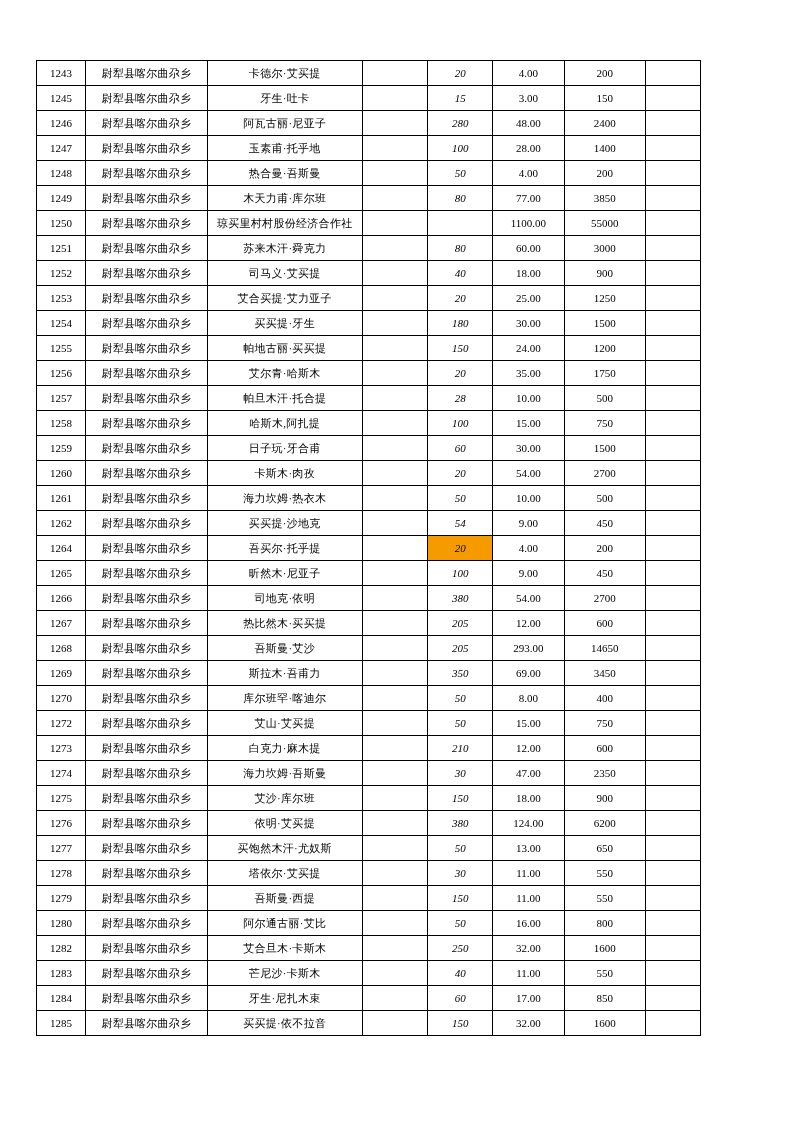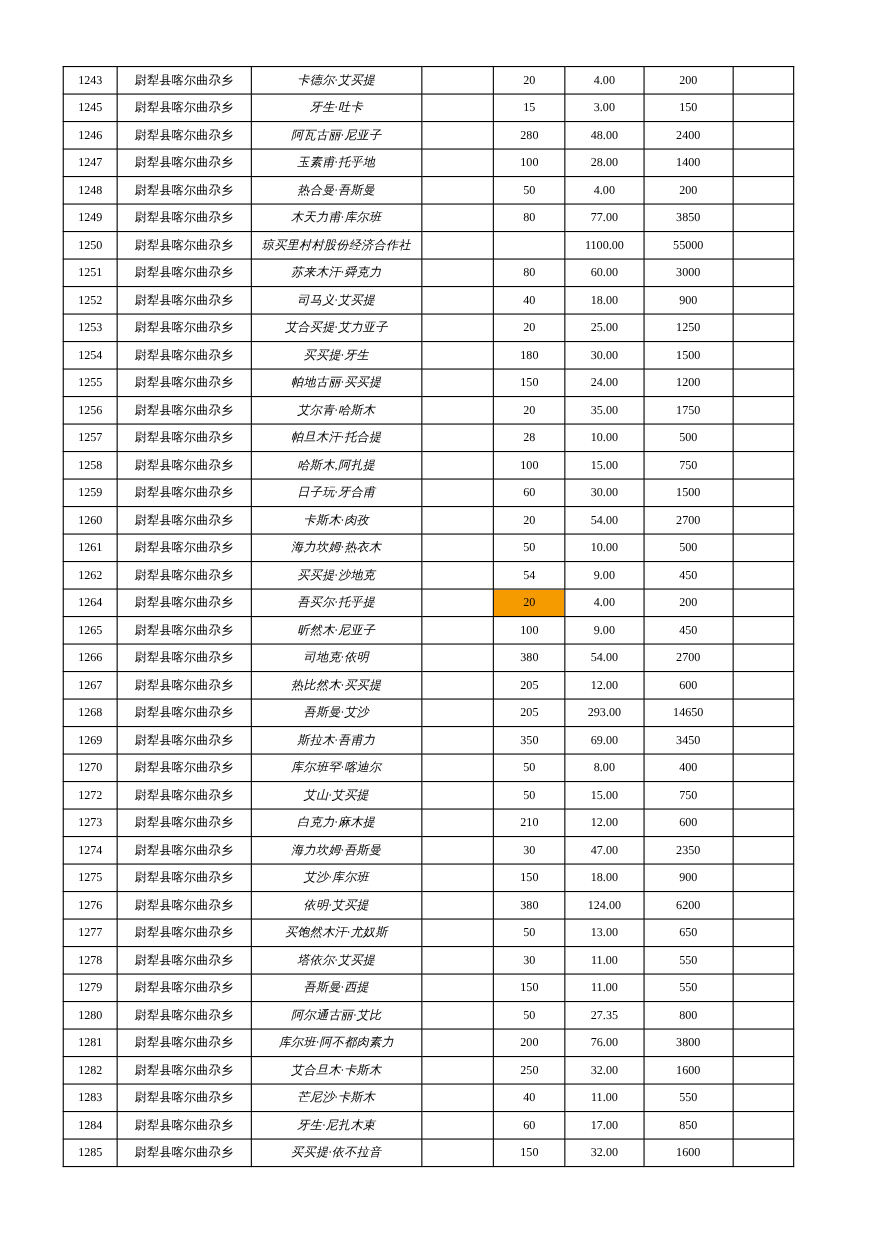--- a/index.html
+++ b/index.html
@@ -11,44 +11,44 @@
     width: 793px;
     height: 1122px;
     font-family: "Liberation Serif", "DejaVu Serif", serif;
     color: #000000;
   }
   .page {
     position: relative;
     width: 684px;
     height: 1122px;
     box-sizing: border-box;
-    padding: 60px 64px 0 57px;
+    padding: 60px 64px 0 36px;
   }
   table.sheet {
     border-collapse: collapse;
     table-layout: fixed;
     width: 665px;
     margin: 0;
   }
   table.sheet td {
     border: 1px solid #000000;
     height: 24px;
     padding: 0 2px;
     font-size: 11px;
     line-height: 1.1;
     text-align: center;
     vertical-align: middle;
     overflow: hidden;
     white-space: nowrap;
   }
   td.c-id      { width: 44px; }
   td.c-org     { width: 116px; font-size: 10.5px; letter-spacing: 0.2px; }
-  td.c-name    { width: 150px; font-size: 11px; letter-spacing: 0.3px; font-style: italic; }
+  td.c-name    { width: 150px; font-size: 11px; letter-spacing: 0.3px; }
   td.c-blank1  { width: 60px; }
-  td.c-qty     { width: 60px; }
+  td.c-qty     { width: 60px; font-style: italic; }
   td.c-price   { width: 66px; }
   td.c-total   { width: 76px; }
   td.c-blank2  { width: 50px; }
   td.hl {
     background: #f59b00;
   }
 </style>
 </head>
 <body>
 
@@ -394,32 +394,22 @@
           <td class="c-price">11.00</td>
           <td class="c-total">550</td>
           <td class="c-blank2"></td>
         </tr>
         <tr>
           <td class="c-id">1280</td>
           <td class="c-org">尉犁县喀尔曲尕乡</td>
           <td class="c-name">阿尔通古丽·艾比</td>
           <td class="c-blank1"></td>
           <td class="c-qty">50</td>
-          <td class="c-price">27.35</td>
+          <td class="c-price">16.00</td>
           <td class="c-total">800</td>
-          <td class="c-blank2"></td>
-        </tr>
-        <tr>
-          <td class="c-id">1281</td>
-          <td class="c-org">尉犁县喀尔曲尕乡</td>
-          <td class="c-name">库尔班·阿不都肉素力</td>
-          <td class="c-blank1"></td>
-          <td class="c-qty">200</td>
-          <td class="c-price">76.00</td>
-          <td class="c-total">3800</td>
           <td class="c-blank2"></td>
         </tr>
         <tr>
           <td class="c-id">1282</td>
           <td class="c-org">尉犁县喀尔曲尕乡</td>
           <td class="c-name">艾合旦木·卡斯木</td>
           <td class="c-blank1"></td>
           <td class="c-qty">250</td>
           <td class="c-price">32.00</td>
           <td class="c-total">1600</td>

